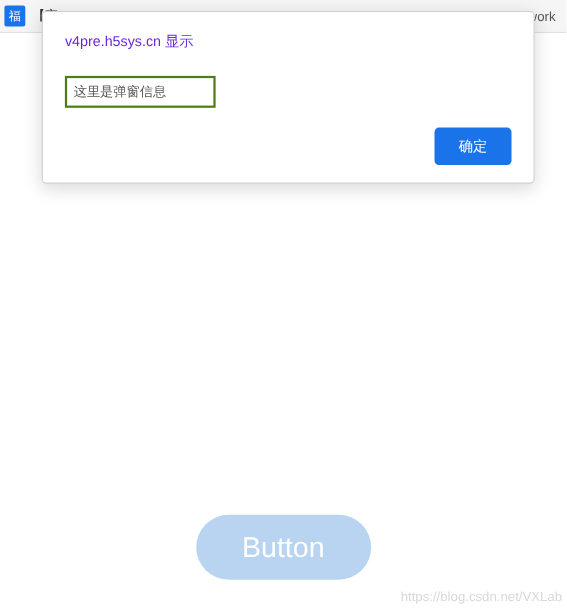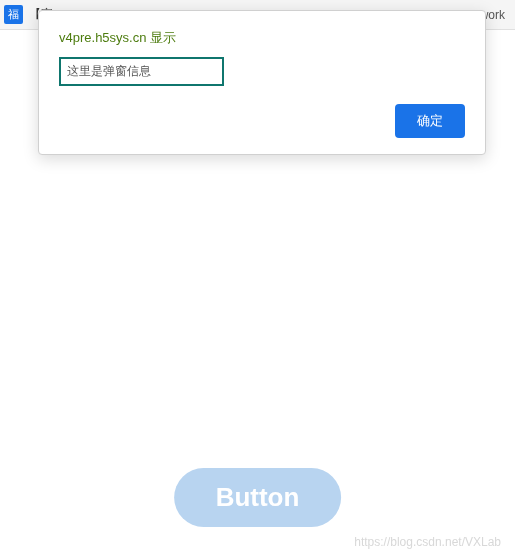--- a/index.html
+++ b/index.html
@@ -46,28 +46,28 @@
       left: 38px;
       width: 448px;
       background: #ffffff;
       border: 1px solid #d0d0d0;
       border-radius: 4px;
       box-shadow: 0 4px 16px rgba(0,0,0,0.15);
       padding: 18px 20px 16px 20px;
     }
     .dialog-title {
       font-size: 13px;
-      color: #4d7c0f;
-      margin-bottom: 10px;
+      color: #6d28d9;
+      margin-bottom: 22px;
     }
     .dialog-message-box {
-      border: 2px solid #0f766e;
+      border: 2px solid #4d7c0f;
       padding: 4px 6px;
       display: inline-block;
-      width: 165px;
+      width: 137px;
       margin-bottom: 18px;
     }
     .dialog-message {
       font-size: 12px;
       color: #555;
     }
     .dialog-actions {
       display: flex;
       justify-content: flex-end;
     }
@@ -85,28 +85,28 @@
       position: absolute;
       bottom: 28px;
       left: 50%;
       transform: translateX(-50%);
       background: #b8d4f0;
       color: #ffffff;
       border: none;
       border-radius: 40px;
       padding: 14px 42px;
       font-size: 26px;
-      font-weight: 700;
+      font-weight: 400;
       cursor: pointer;
       font-family: inherit;
     }
     .watermark {
       position: absolute;
       bottom: 6px;
-      right: 14px;
+      right: 4px;
       font-size: 12px;
       color: #d8d8d8;
       font-family: Arial, sans-serif;
     }
   </style>
 </head>
 <body>
 
 <div class="top-bar">
   <span class="top-bar-badge">福</span>

